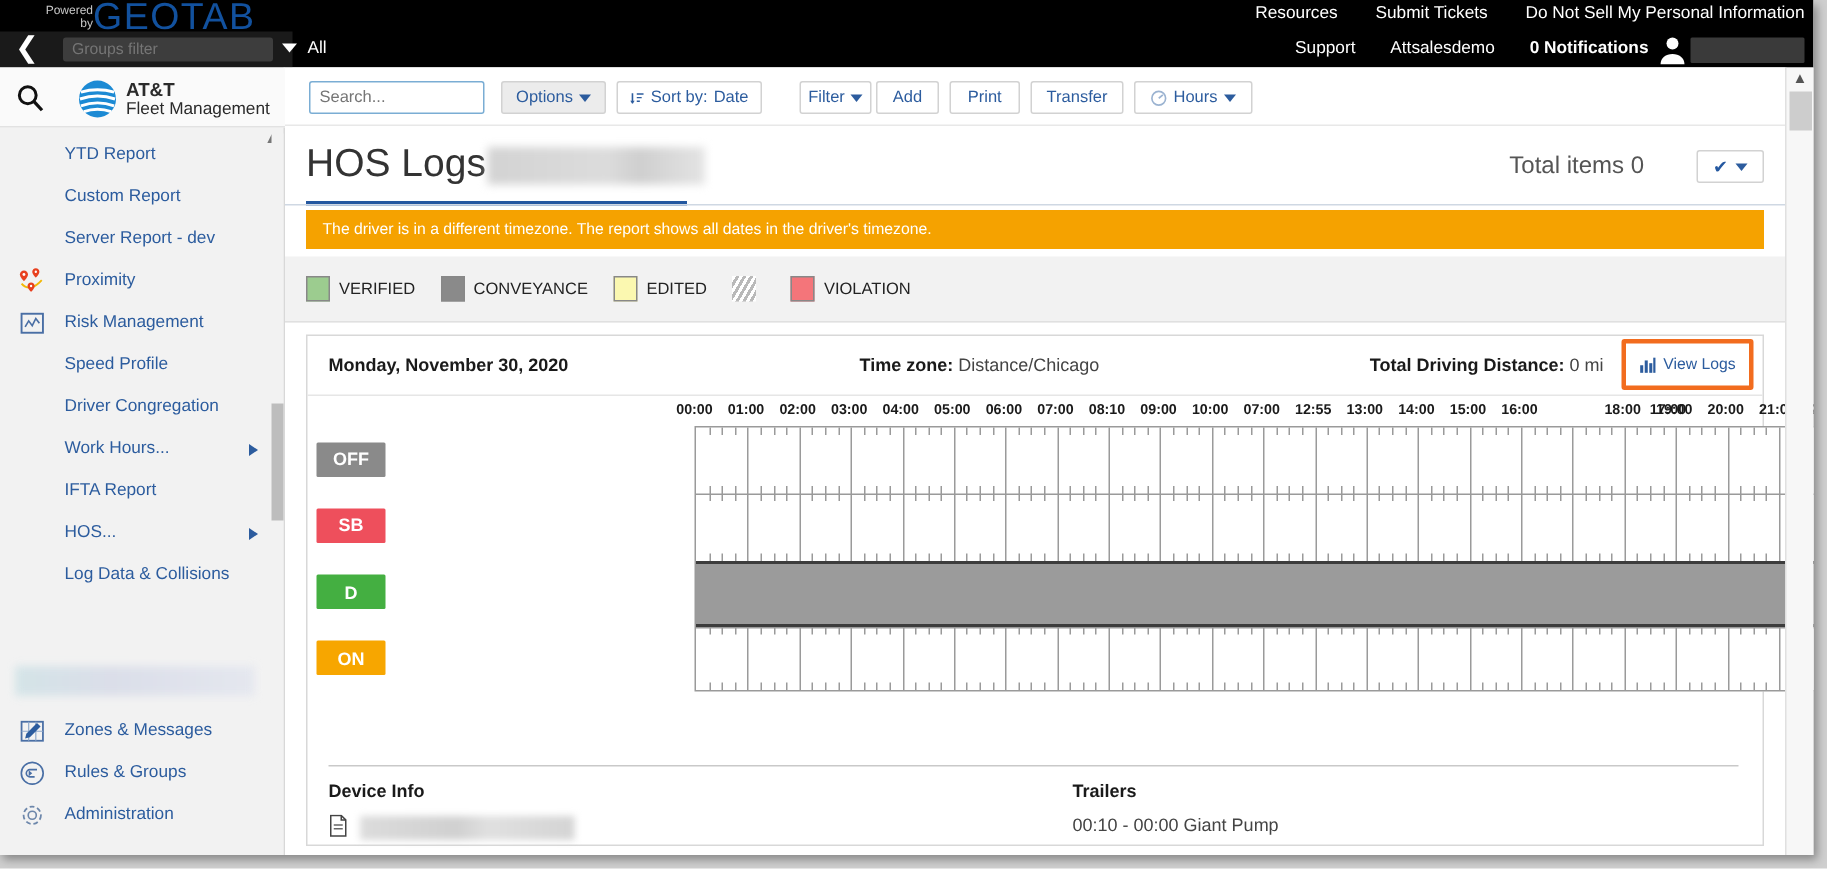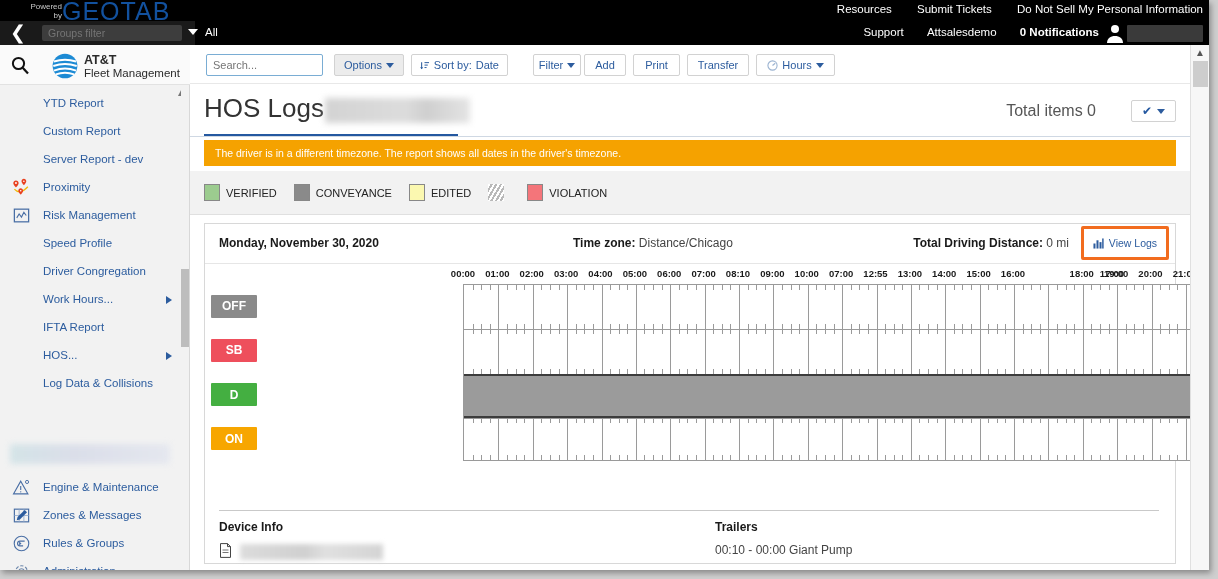--- a/index.html
+++ b/index.html
@@ -396,29 +396,20 @@
         <span class="sb-arrow"></span>
       </div>
       <div class="sb-item">
         <span>Log Data &amp; Collisions</span>
       </div>
     </div>
 
     <div class="sb-redact"></div>
 
     <div class="sb-bottom">
-      <div class="sb-item">
-        <svg class="sb-ico" viewBox="0 0 24 24">
-          <path d="M11 4 L20 20 H2 Z" fill="none" stroke="#4a6fa5" stroke-width="1.5"></path>
-          <line x1="11" y1="10" x2="11" y2="15" stroke="#4a6fa5" stroke-width="1.4"></line>
-          <circle cx="11" cy="17.5" r="0.9" fill="#4a6fa5"></circle>
-          <circle cx="19" cy="5" r="2" fill="none" stroke="#4a6fa5" stroke-width="1.2"></circle>
-        </svg>
-        <span>Engine &amp; Maintenance</span>
-      </div>
       <div class="sb-item">
         <svg class="sb-ico" viewBox="0 0 24 24">
           <rect x="3" y="4" width="18" height="16" fill="none" stroke="#4a6fa5" stroke-width="1.5"></rect>
           <line x1="3" y1="12" x2="21" y2="12" stroke="#8fa9cc" stroke-width="1"></line>
           <line x1="9" y1="4" x2="9" y2="20" stroke="#8fa9cc" stroke-width="1"></line>
           <line x1="15" y1="4" x2="15" y2="20" stroke="#8fa9cc" stroke-width="1"></line>
           <path d="M16 5 L7 14 L6 18 L10 17 L19 8 Z" fill="#2c5c9e"></path>
         </svg>
         <span>Zones &amp; Messages</span>
       </div>

